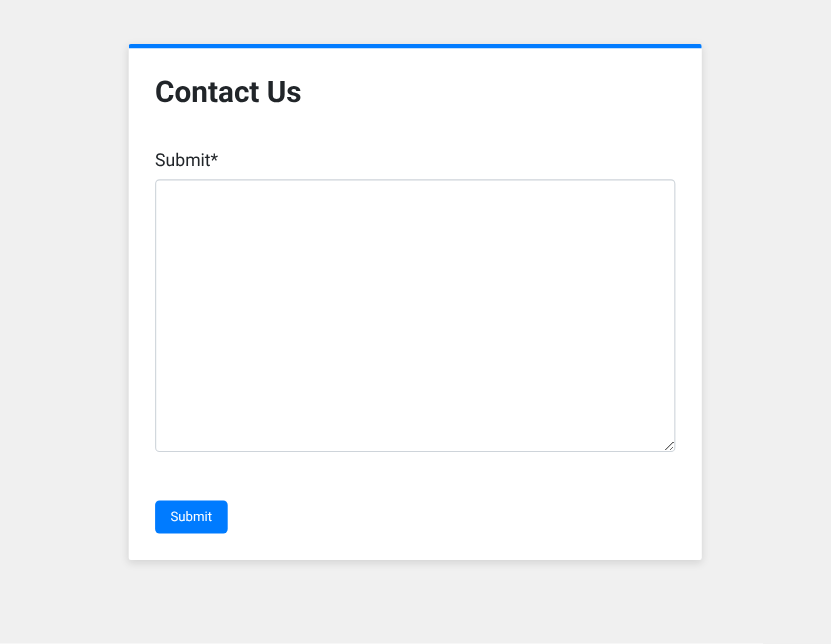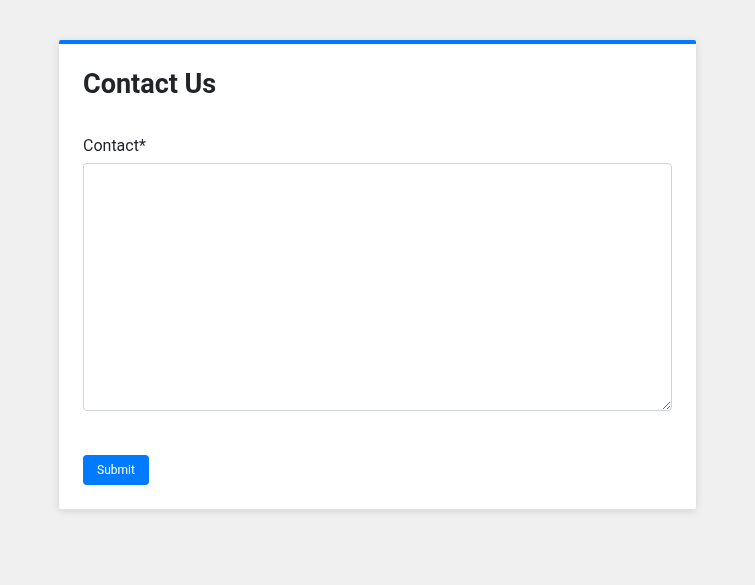--- a/index.html
+++ b/index.html
@@ -9,21 +9,21 @@
     }
     body {
       font-family: -apple-system, BlinkMacSystemFont, "Segoe UI", Roboto, "Helvetica Neue", Arial, sans-serif;
       background-color: #f0f0f0;
       width: 755px;
       height: 585px;
       padding: 40px 0;
     }
     .card {
       background-color: #ffffff;
-      width: 637px;
+      width: 521px;
       margin: 0 auto;
       border-top: 4px solid #007bff;
       border-radius: 2px;
       box-shadow: 0 2px 8px rgba(0,0,0,0.12);
       padding: 24px 24px 24px 24px;
     }
     .card-title {
       font-size: 27px;
       font-weight: 700;
       color: #212529;
@@ -60,17 +60,17 @@
       cursor: pointer;
       font-family: inherit;
     }
   </style>
 </head>
 <body>
 
 <div class="card">
   <h1 class="card-title">Contact Us</h1>
   
-  <label class="field-label">Contact*</label>
+  <label class="field-label">Submit*</label>
   <textarea class="textarea-field" style=""></textarea>
   
   <button class="submit-button">Submit</button>
 </div>
 
 </body></html>

